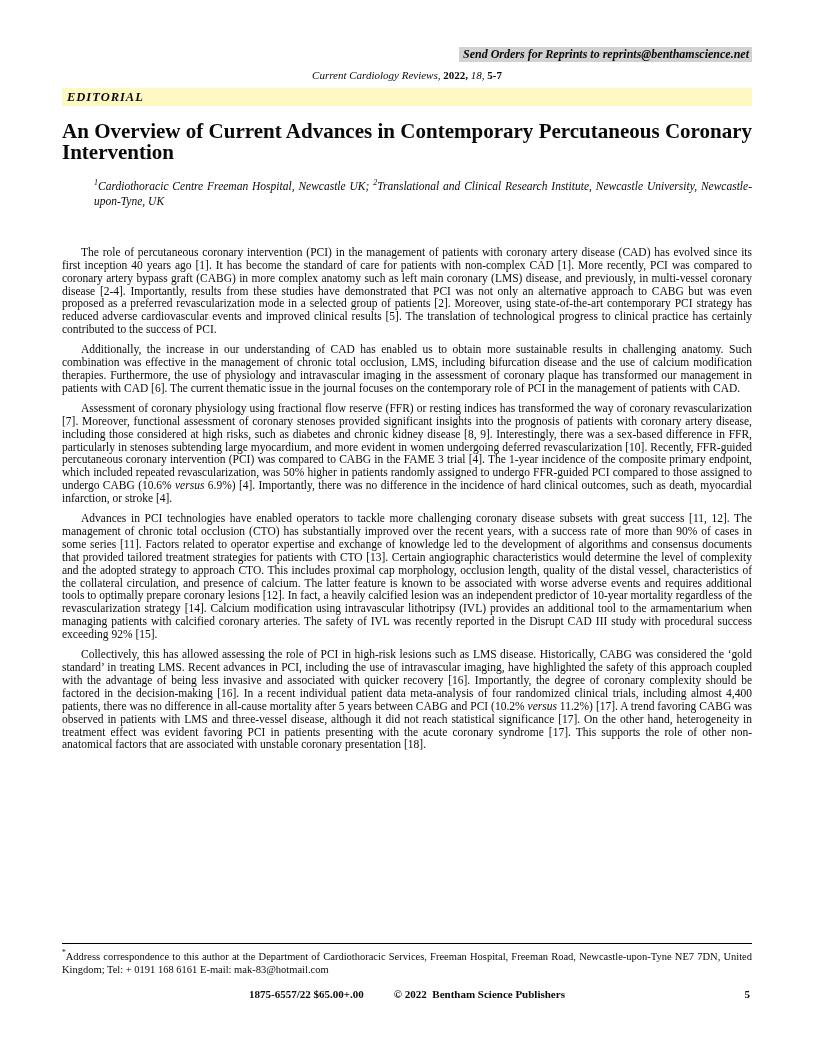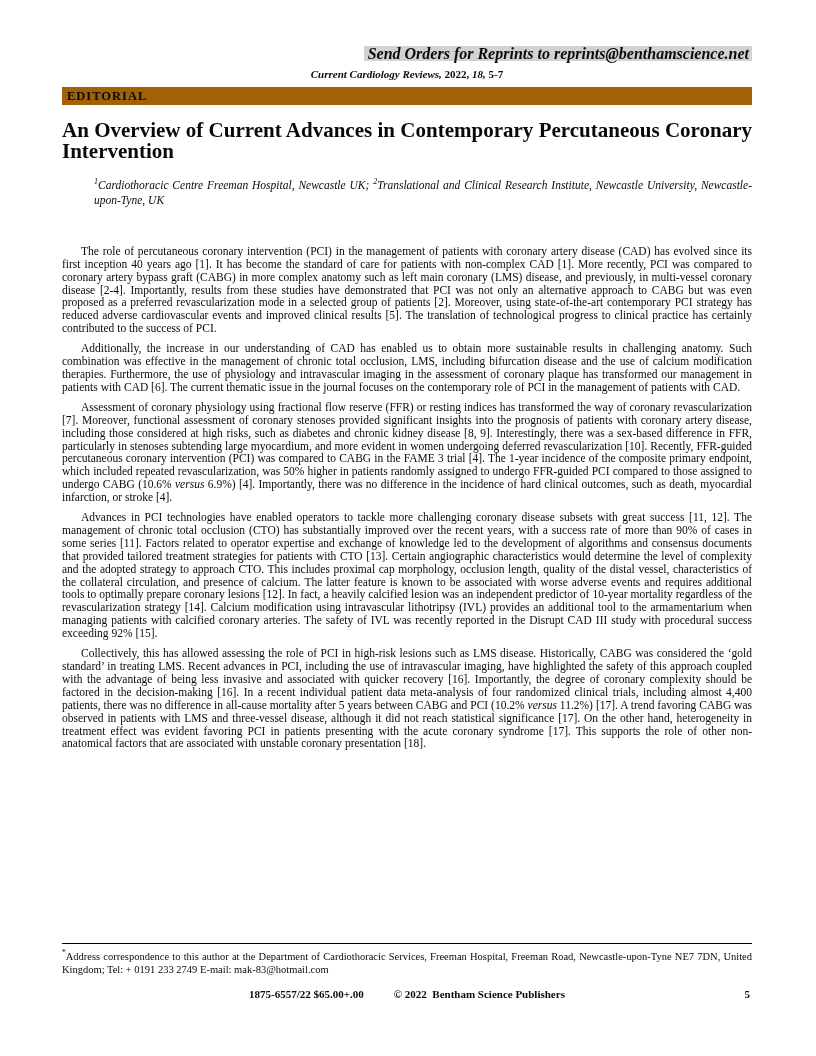--- a/index.html
+++ b/index.html
@@ -11,32 +11,32 @@
     background: #ffffff;
     box-sizing: border-box;
     padding: 46px 64px 0 62px;
     font-family: "Liberation Serif", "DejaVu Serif", serif;
     color: #0a0a0a;
     overflow: hidden;
   }
   .reprint-row { text-align: right; line-height: 13px; }
   .reprint {
     display: inline-block;
-    font-size: 16px;
+    font-size: 12px;
     font-weight: bold;
     font-style: italic;
     padding: 1px 3px 1px 4px;
   }
   .journal-line {
     text-align: center;
     font-size: 11px;
     margin-top: 7px;
     line-height: 13px;
   }
-  .journal-line .bi { font-weight: bold; font-style: italic; }
+  .journal-line .bi { font-weight: normal; font-style: italic; }
   .journal-line .b { font-weight: bold; }
   .editorial-bar {
     margin-top: 6px;
     padding: 2px 5px;
     font-size: 12.5px;
     font-weight: bold;
     letter-spacing: 1px;
     line-height: 14px;
   }
   .title {
@@ -103,37 +103,37 @@
 <body>
 
 <div class="page">
 
   <div class="reprint-row">
     <span class="reprint" style="background: rgb(210, 210, 210);">Send Orders for Reprints to reprints@benthamscience.net</span>
   </div>
 
   <div class="journal-line"><span class="bi">Current Cardiology Reviews,</span><span class="b"> 2022, </span><span class="bi">18,</span><span class="b"> 5-7</span></div>
 
-  <div class="editorial-bar" style="background: #a16207;">
+  <div class="editorial-bar" style="background: #fef9c3; font-style: italic;">
     <span>EDITORIAL</span>
   </div>
 
   <h1 class="title">An Overview of Current Advances in Contemporary Percutaneous Coronary Intervention</h1>
 
 
   <div class="affiliation"><sup>1</sup><span>Cardiothoracic Centre Freeman Hospital, Newcastle UK; </span><sup>2</sup><span>Translational and Clinical Research Institute, Newcastle University, Newcastle-upon-Tyne, UK</span></div>
 
   <div class="body-block" id="body-container">
       <p class="body-para"><span>The role of percutaneous coronary intervention (PCI) in the management of patients with coronary artery disease (CAD) has evolved since its first inception 40 years ago [1]. It has become the standard of care for patients with non-complex CAD [1]. More recently, PCI was compared to coronary artery bypass graft (CABG) in more complex anatomy such as left main coronary (LMS) disease, and previously, in multi-vessel coronary disease [2-4]. Importantly, results from these studies have demonstrated that PCI was not only an alternative approach to CABG but was even proposed as a preferred revascularization mode in a selected group of patients [2]. Moreover, using state-of-the-art contemporary PCI strategy has reduced adverse cardiovascular events and improved clinical results [5]. The translation of technological progress to clinical practice has certainly contributed to the success of PCI.</span></p>
       <p class="body-para"><span>Additionally, the increase in our understanding of CAD has enabled us to obtain more sustainable results in challenging anatomy. Such combination was effective in the management of chronic total occlusion, LMS, including bifurcation disease and the use of calcium modification therapies. Furthermore, the use of physiology and intravascular imaging in the assessment of coronary plaque has transformed our management in patients with CAD [6]. The current thematic issue in the journal focuses on the contemporary role of PCI in the management of patients with CAD.</span></p>
       <p class="body-para"><span>Assessment of coronary physiology using fractional flow reserve (FFR) or resting indices has transformed the way of coronary revascularization [7]. Moreover, functional assessment of coronary stenoses provided significant insights into the prognosis of patients with coronary artery disease, including those considered at high risks, such as diabetes and chronic kidney disease [8, 9]. Interestingly, there was a sex-based difference in FFR, particularly in stenoses subtending large myocardium, and more evident in women undergoing deferred revascularization [10]. Recently, FFR-guided percutaneous coronary intervention (PCI) was compared to CABG in the FAME 3 trial [4]. The 1-year incidence of the composite primary endpoint, which included repeated revascularization, was 50% higher in patients randomly assigned to undergo FFR-guided PCI compared to those assigned to undergo CABG (10.6% </span><span class="italic">versus</span><span> 6.9%) [4]. Importantly, there was no difference in the incidence of hard clinical outcomes, such as death, myocardial infarction, or stroke [4].</span></p>
       <p class="body-para"><span>Advances in PCI technologies have enabled operators to tackle more challenging coronary disease subsets with great success [11, 12]. The management of chronic total occlusion (CTO) has substantially improved over the recent years, with a success rate of more than 90% of cases in some series [11]. Factors related to operator expertise and exchange of knowledge led to the development of algorithms and consensus documents that provided tailored treatment strategies for patients with CTO [13]. Certain angiographic characteristics would determine the level of complexity and the adopted strategy to approach CTO. This includes proximal cap morphology, occlusion length, quality of the distal vessel, characteristics of the collateral circulation, and presence of calcium. The latter feature is known to be associated with worse adverse events and requires additional tools to optimally prepare coronary lesions [12]. In fact, a heavily calcified lesion was an independent predictor of 10-year mortality regardless of the revascularization strategy [14]. Calcium modification using intravascular lithotripsy (IVL) provides an additional tool to the armamentarium when managing patients with calcified coronary arteries. The safety of IVL was recently reported in the Disrupt CAD III study with procedural success exceeding 92% [15].</span></p>
       <p class="body-para"><span>Collectively, this has allowed assessing the role of PCI in high-risk lesions such as LMS disease. Historically, CABG was considered the ‘gold standard’ in treating LMS. Recent advances in PCI, including the use of intravascular imaging, have highlighted the safety of this approach coupled with the advantage of being less invasive and associated with quicker recovery [16]. Importantly, the degree of coronary complexity should be factored in the decision-making [16]. In a recent individual patient data meta-analysis of four randomized clinical trials, including almost 4,400 patients, there was no difference in all-cause mortality after 5 years between CABG and PCI (10.2% </span><span class="italic">versus</span><span> 11.2%) [17]. A trend favoring CABG was observed in patients with LMS and three-vessel disease, although it did not reach statistical significance [17]. On the other hand, heterogeneity in treatment effect was evident favoring PCI in patients presenting with the acute coronary syndrome [17]. This supports the role of other non-anatomical factors that are associated with unstable coronary presentation [18].</span></p>
     </div>
 
-  <div class="footnote"><sup>*</sup><span>Address correspondence to this author at the Department of Cardiothoracic Services, Freeman Hospital, Freeman Road, Newcastle-upon-Tyne NE7 7DN, United Kingdom; Tel: + 0191 233 2749 E-mail: mak-83@hotmail.com</span></div>
+  <div class="footnote"><sup>*</sup><span>Address correspondence to this author at the Department of Cardiothoracic Services, Freeman Hospital, Freeman Road, Newcastle-upon-Tyne NE7 7DN, United Kingdom; Tel: + 0191 168 6161 E-mail: mak-83@hotmail.com</span></div>
 
   <div class="page-footer">
     <span class="footer-center"><span>1875-6557/22 $65.00+.00</span><span class="footer-copyright">© 2022&nbsp; Bentham Science Publishers</span></span>
     <span class="page-number">5</span>
   </div>
 
 </div>
 
 </body></html>

